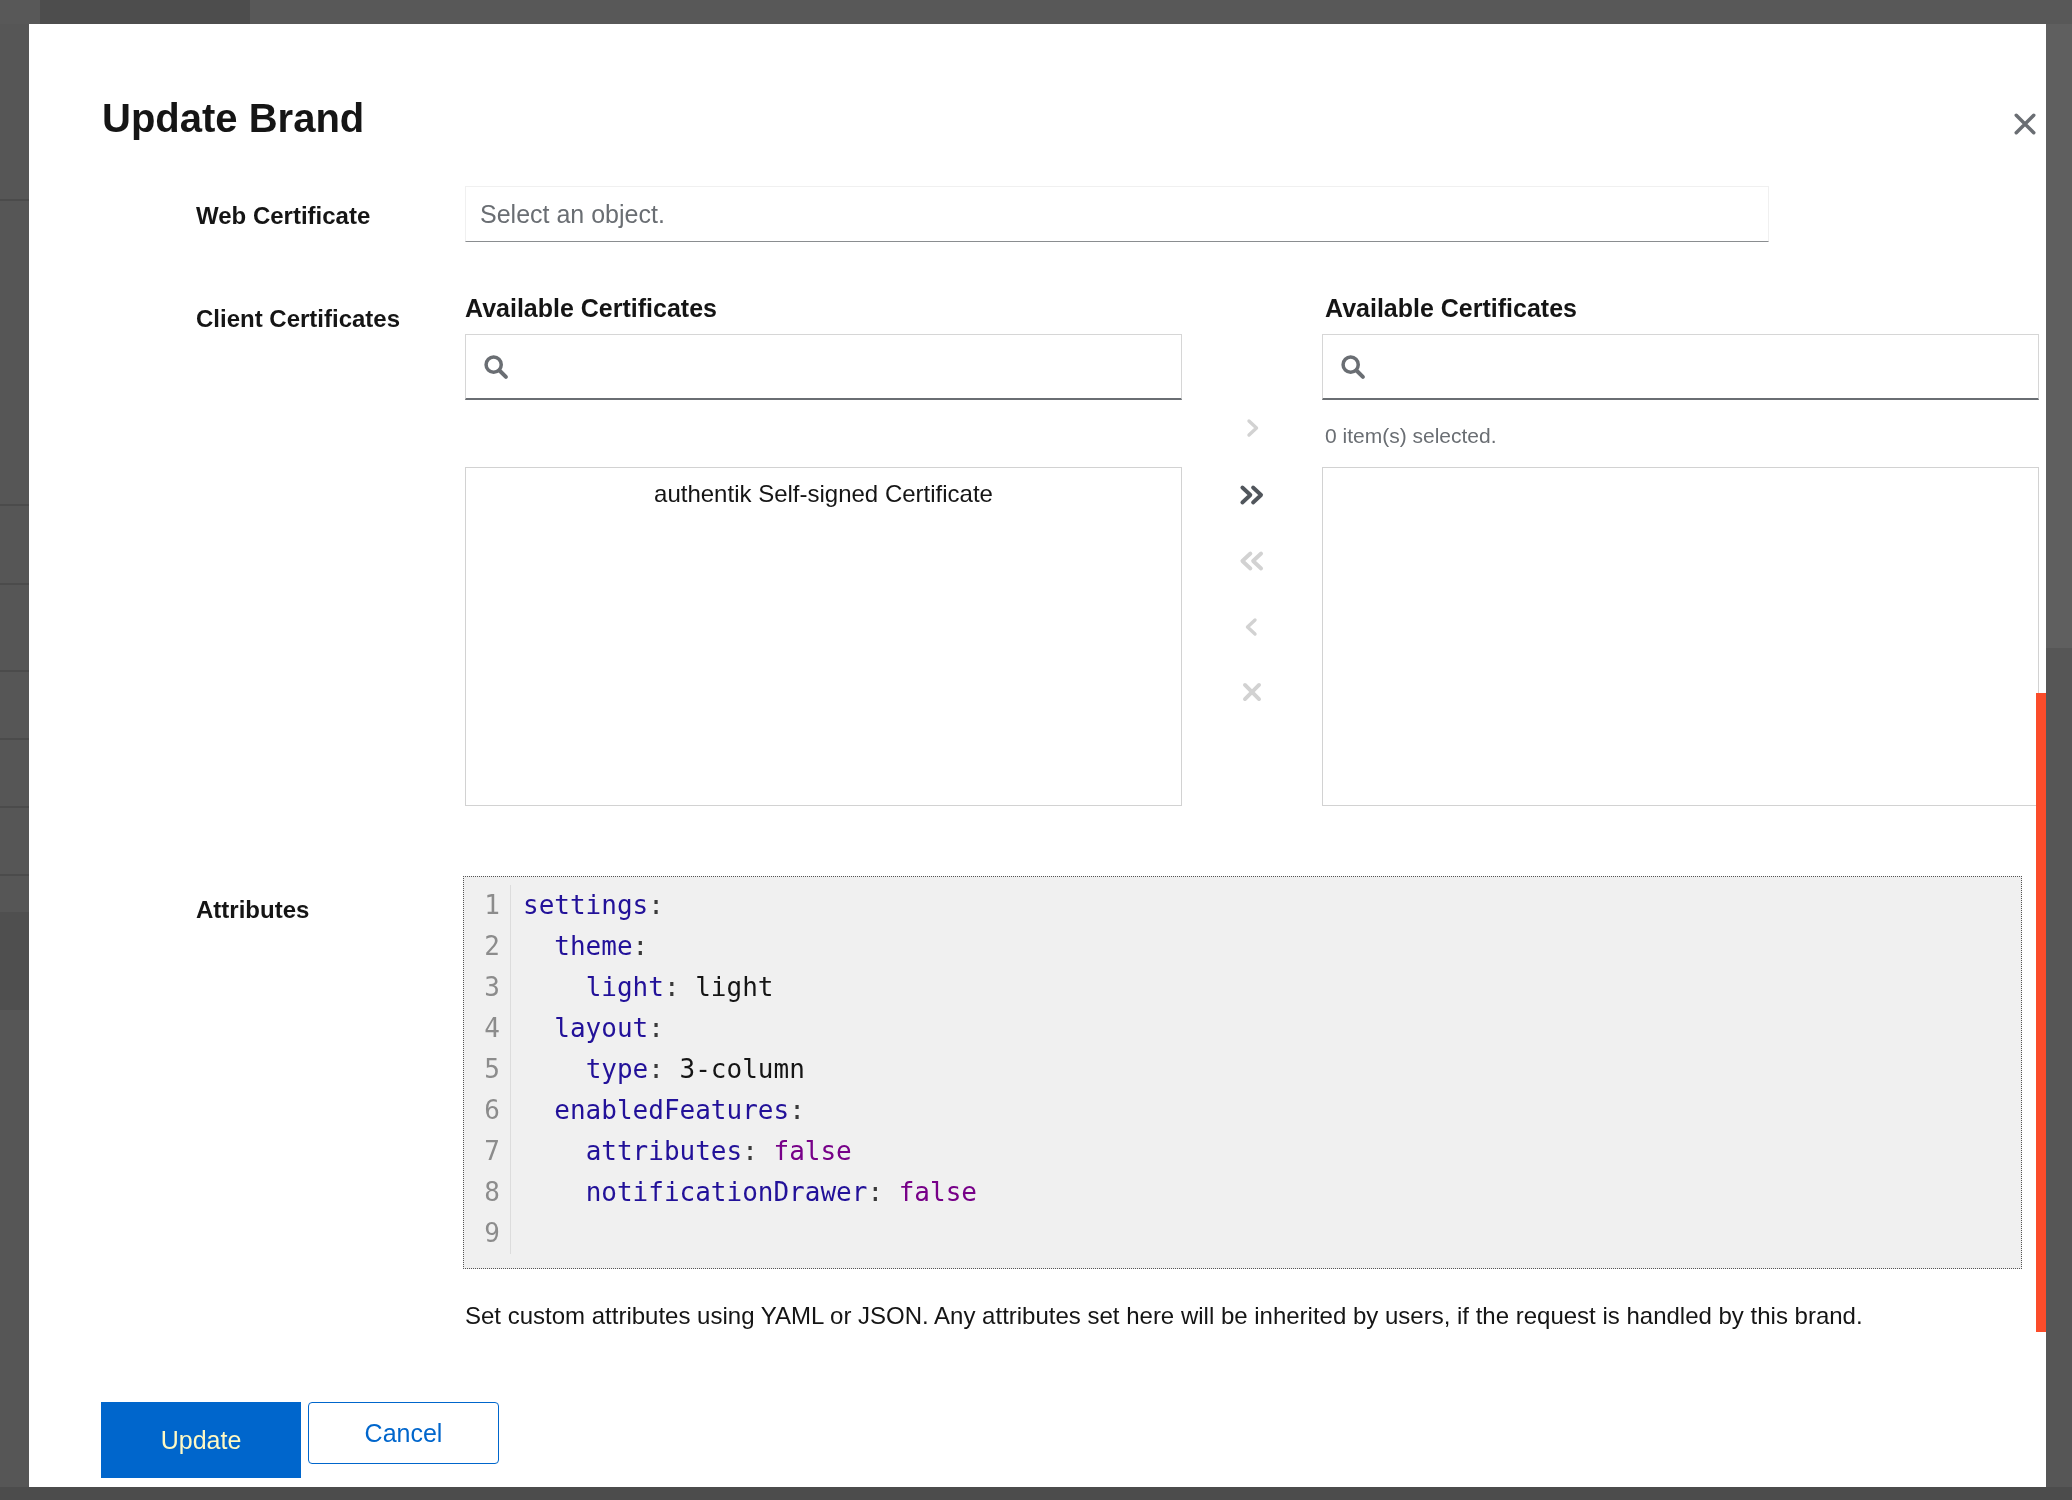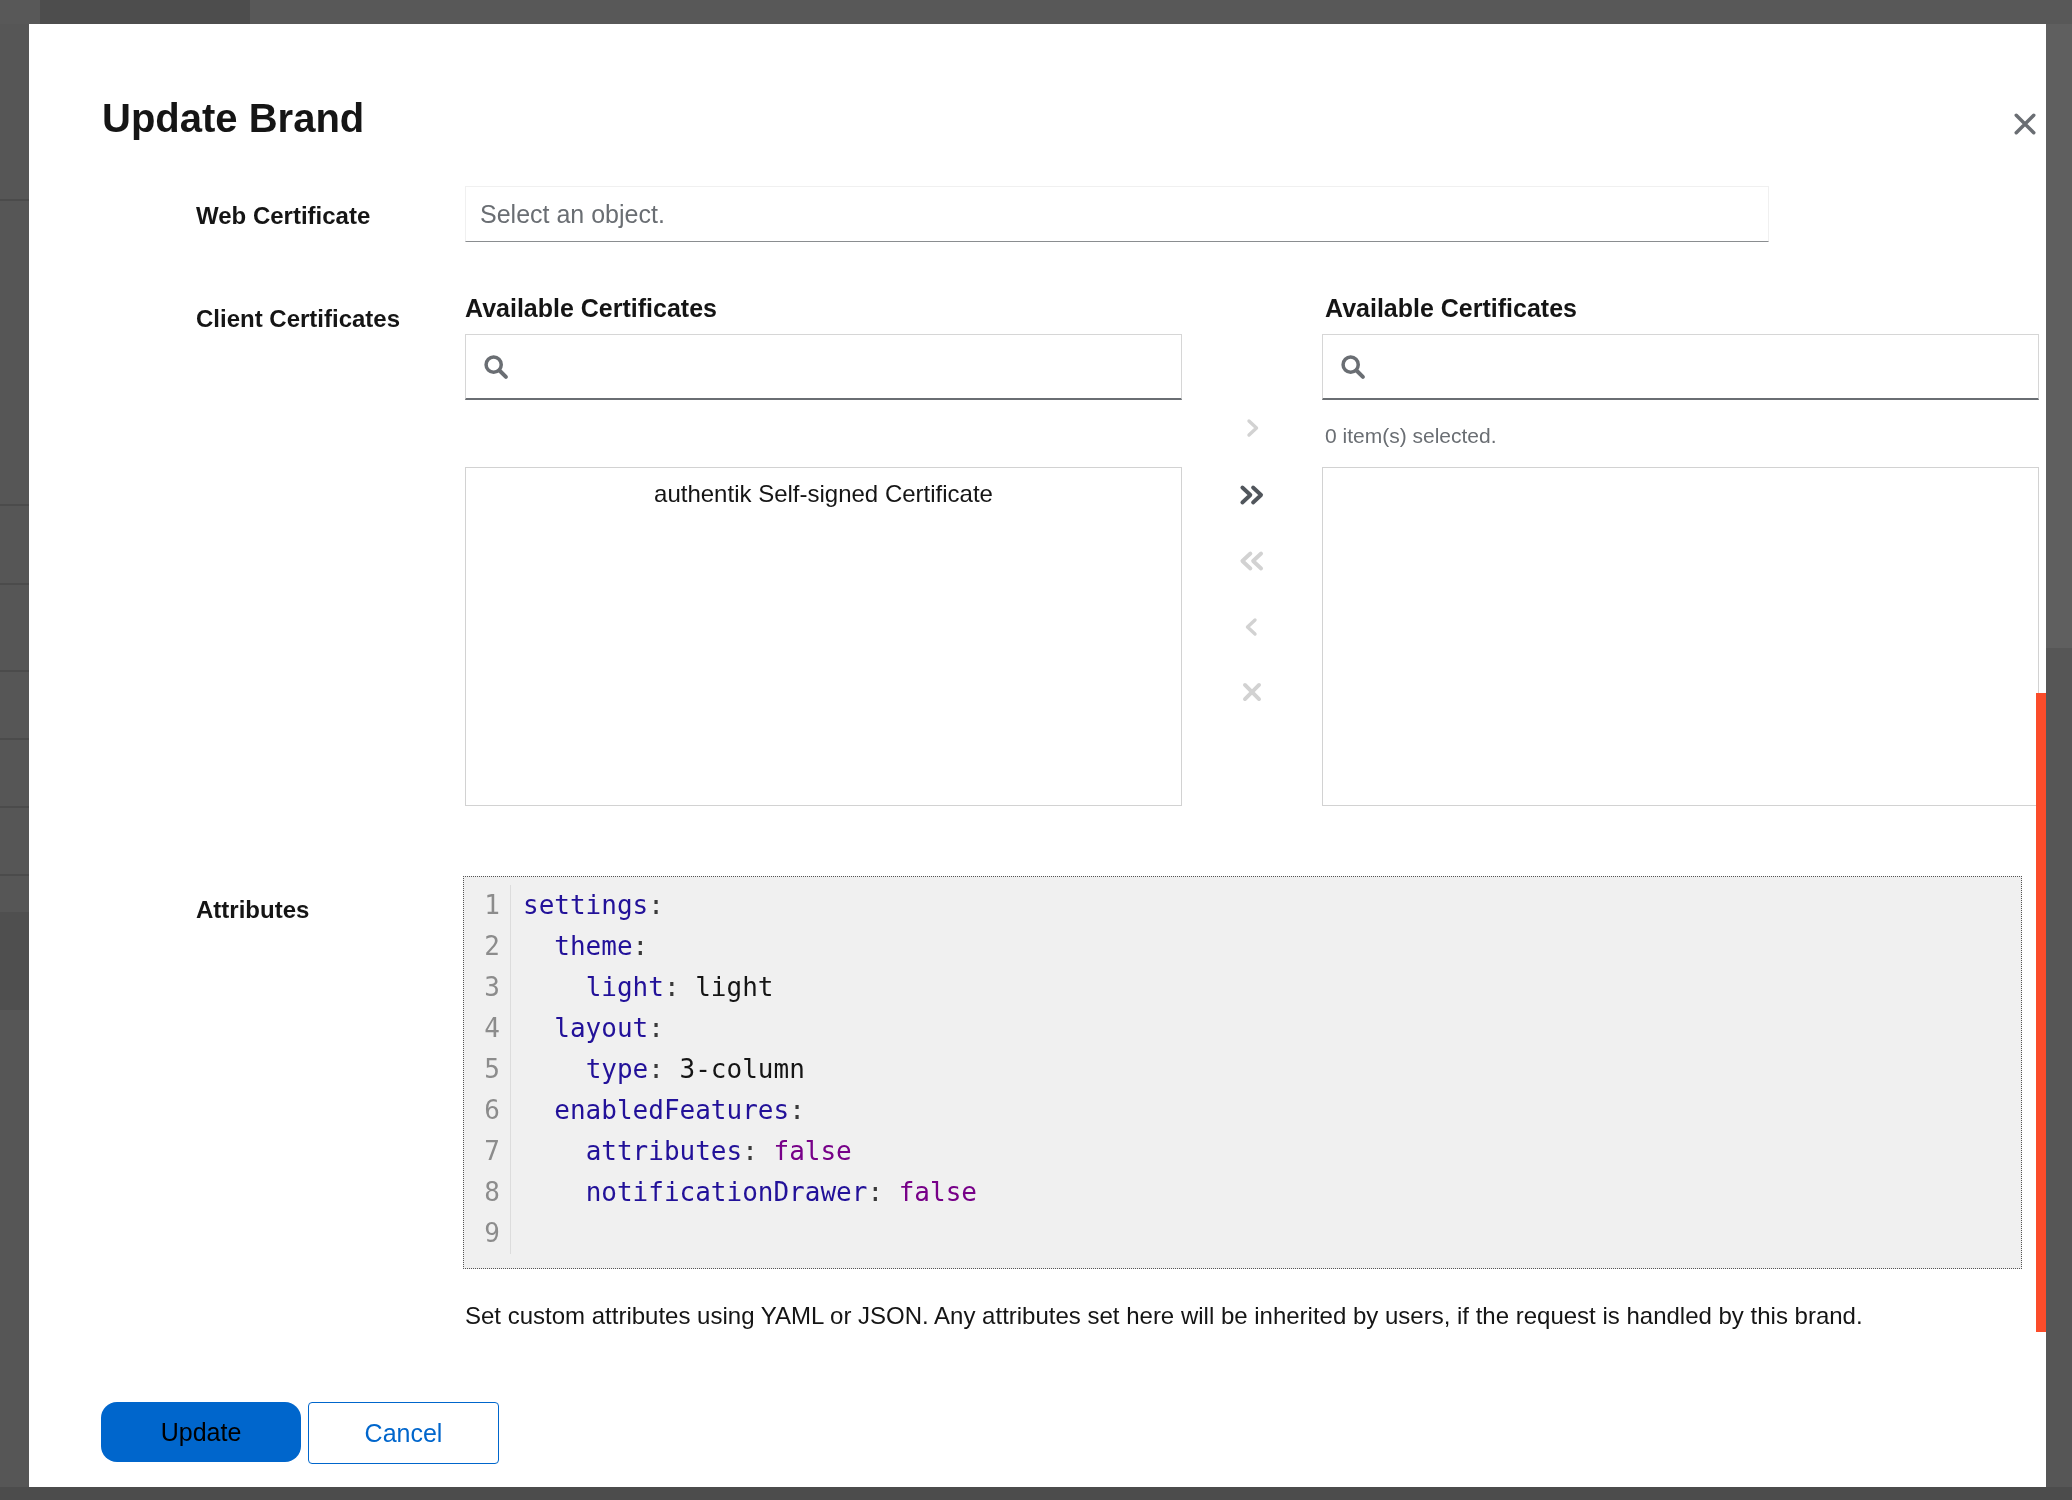--- a/index.html
+++ b/index.html
@@ -31,22 +31,22 @@
   #code-editor{position:absolute;left:434px;top:852px;width:1559px;height:393px;box-sizing:border-box;
       background:#f0f0f0;border:1px dotted #555;padding-top:8px;overflow:hidden;cursor:text;}
   .cm-line{display:flex;height:41px;line-height:41px;font-family:"DejaVu Sans Mono",monospace;font-size:26px;}
   .cm-line .ln{flex:0 0 36px;padding-right:10px;text-align:right;color:#8c8c8c;border-right:1px solid #dcdcdc;}
   .cm-line .code{padding-left:12px;white-space:pre;color:#151515;}
   .cm-key{color:#221199;}
   .cm-colon{color:#3a3a3a;}
   .cm-keyword{color:#770088;}
   #attr-help{position:absolute;left:436px;top:1276px;width:1560px;font-size:24px;color:#151515;line-height:1.3;}
   
-  #update-btn{position:absolute;left:72px;top:1378px;width:200px;height:60px;background:#0066cc;color:#000000;
-      border:none;border-radius:16px;font-size:25px;font-family:"Liberation Sans",sans-serif;cursor:pointer;}
+  #update-btn{position:absolute;left:72px;top:1378px;width:200px;height:76px;background:#0066cc;color:#fef9c3;
+      border:none;border-radius:0;font-size:25px;font-family:"Liberation Sans",sans-serif;cursor:pointer;}
   #cancel-btn{position:absolute;left:279px;top:1378px;width:191px;height:62px;background:#fff;color:#0066cc;
       border:1px solid #0066cc;border-radius:4px;font-size:25px;font-family:"Liberation Sans",sans-serif;cursor:pointer;}
   #accent-bar{position:absolute;left:2036px;top:693px;width:10px;height:639px;background:#fb4c2a;}
 </style>
 </head>
 <body>
 
 <div id="screen">
 
   <div class="strip" style="left:0;top:0;width:2072px;height:24px;background:#585858;"></div>

